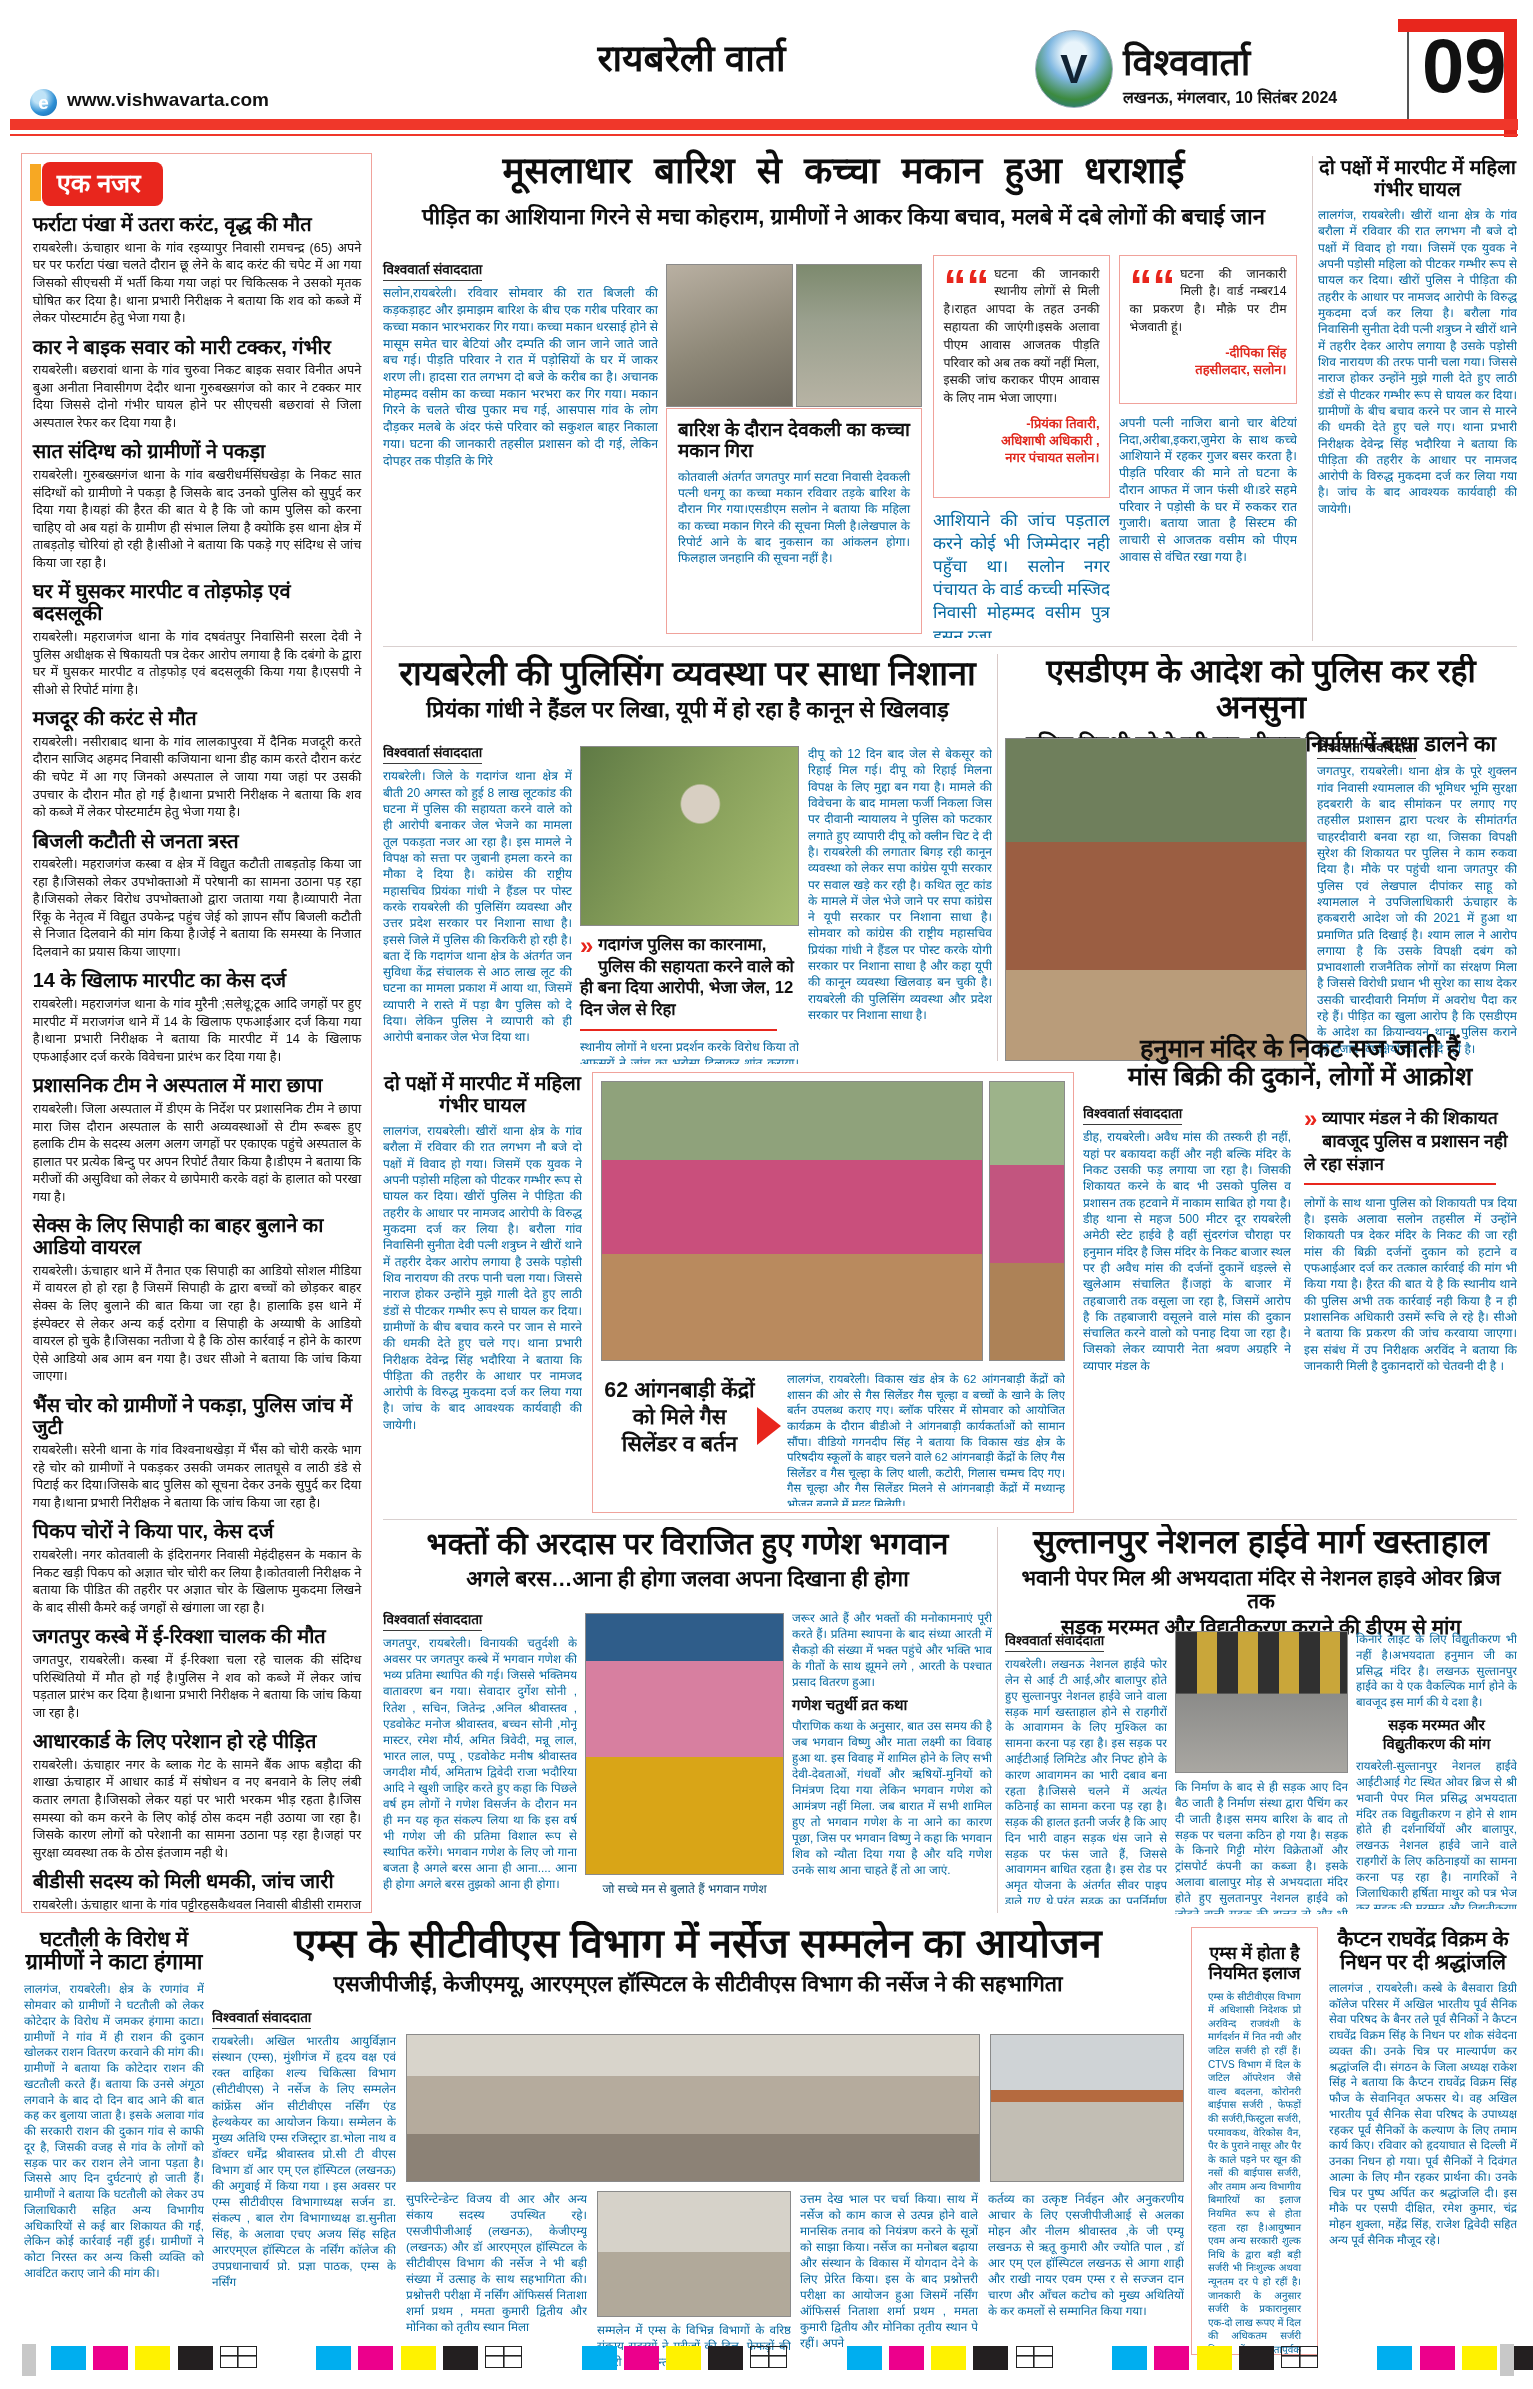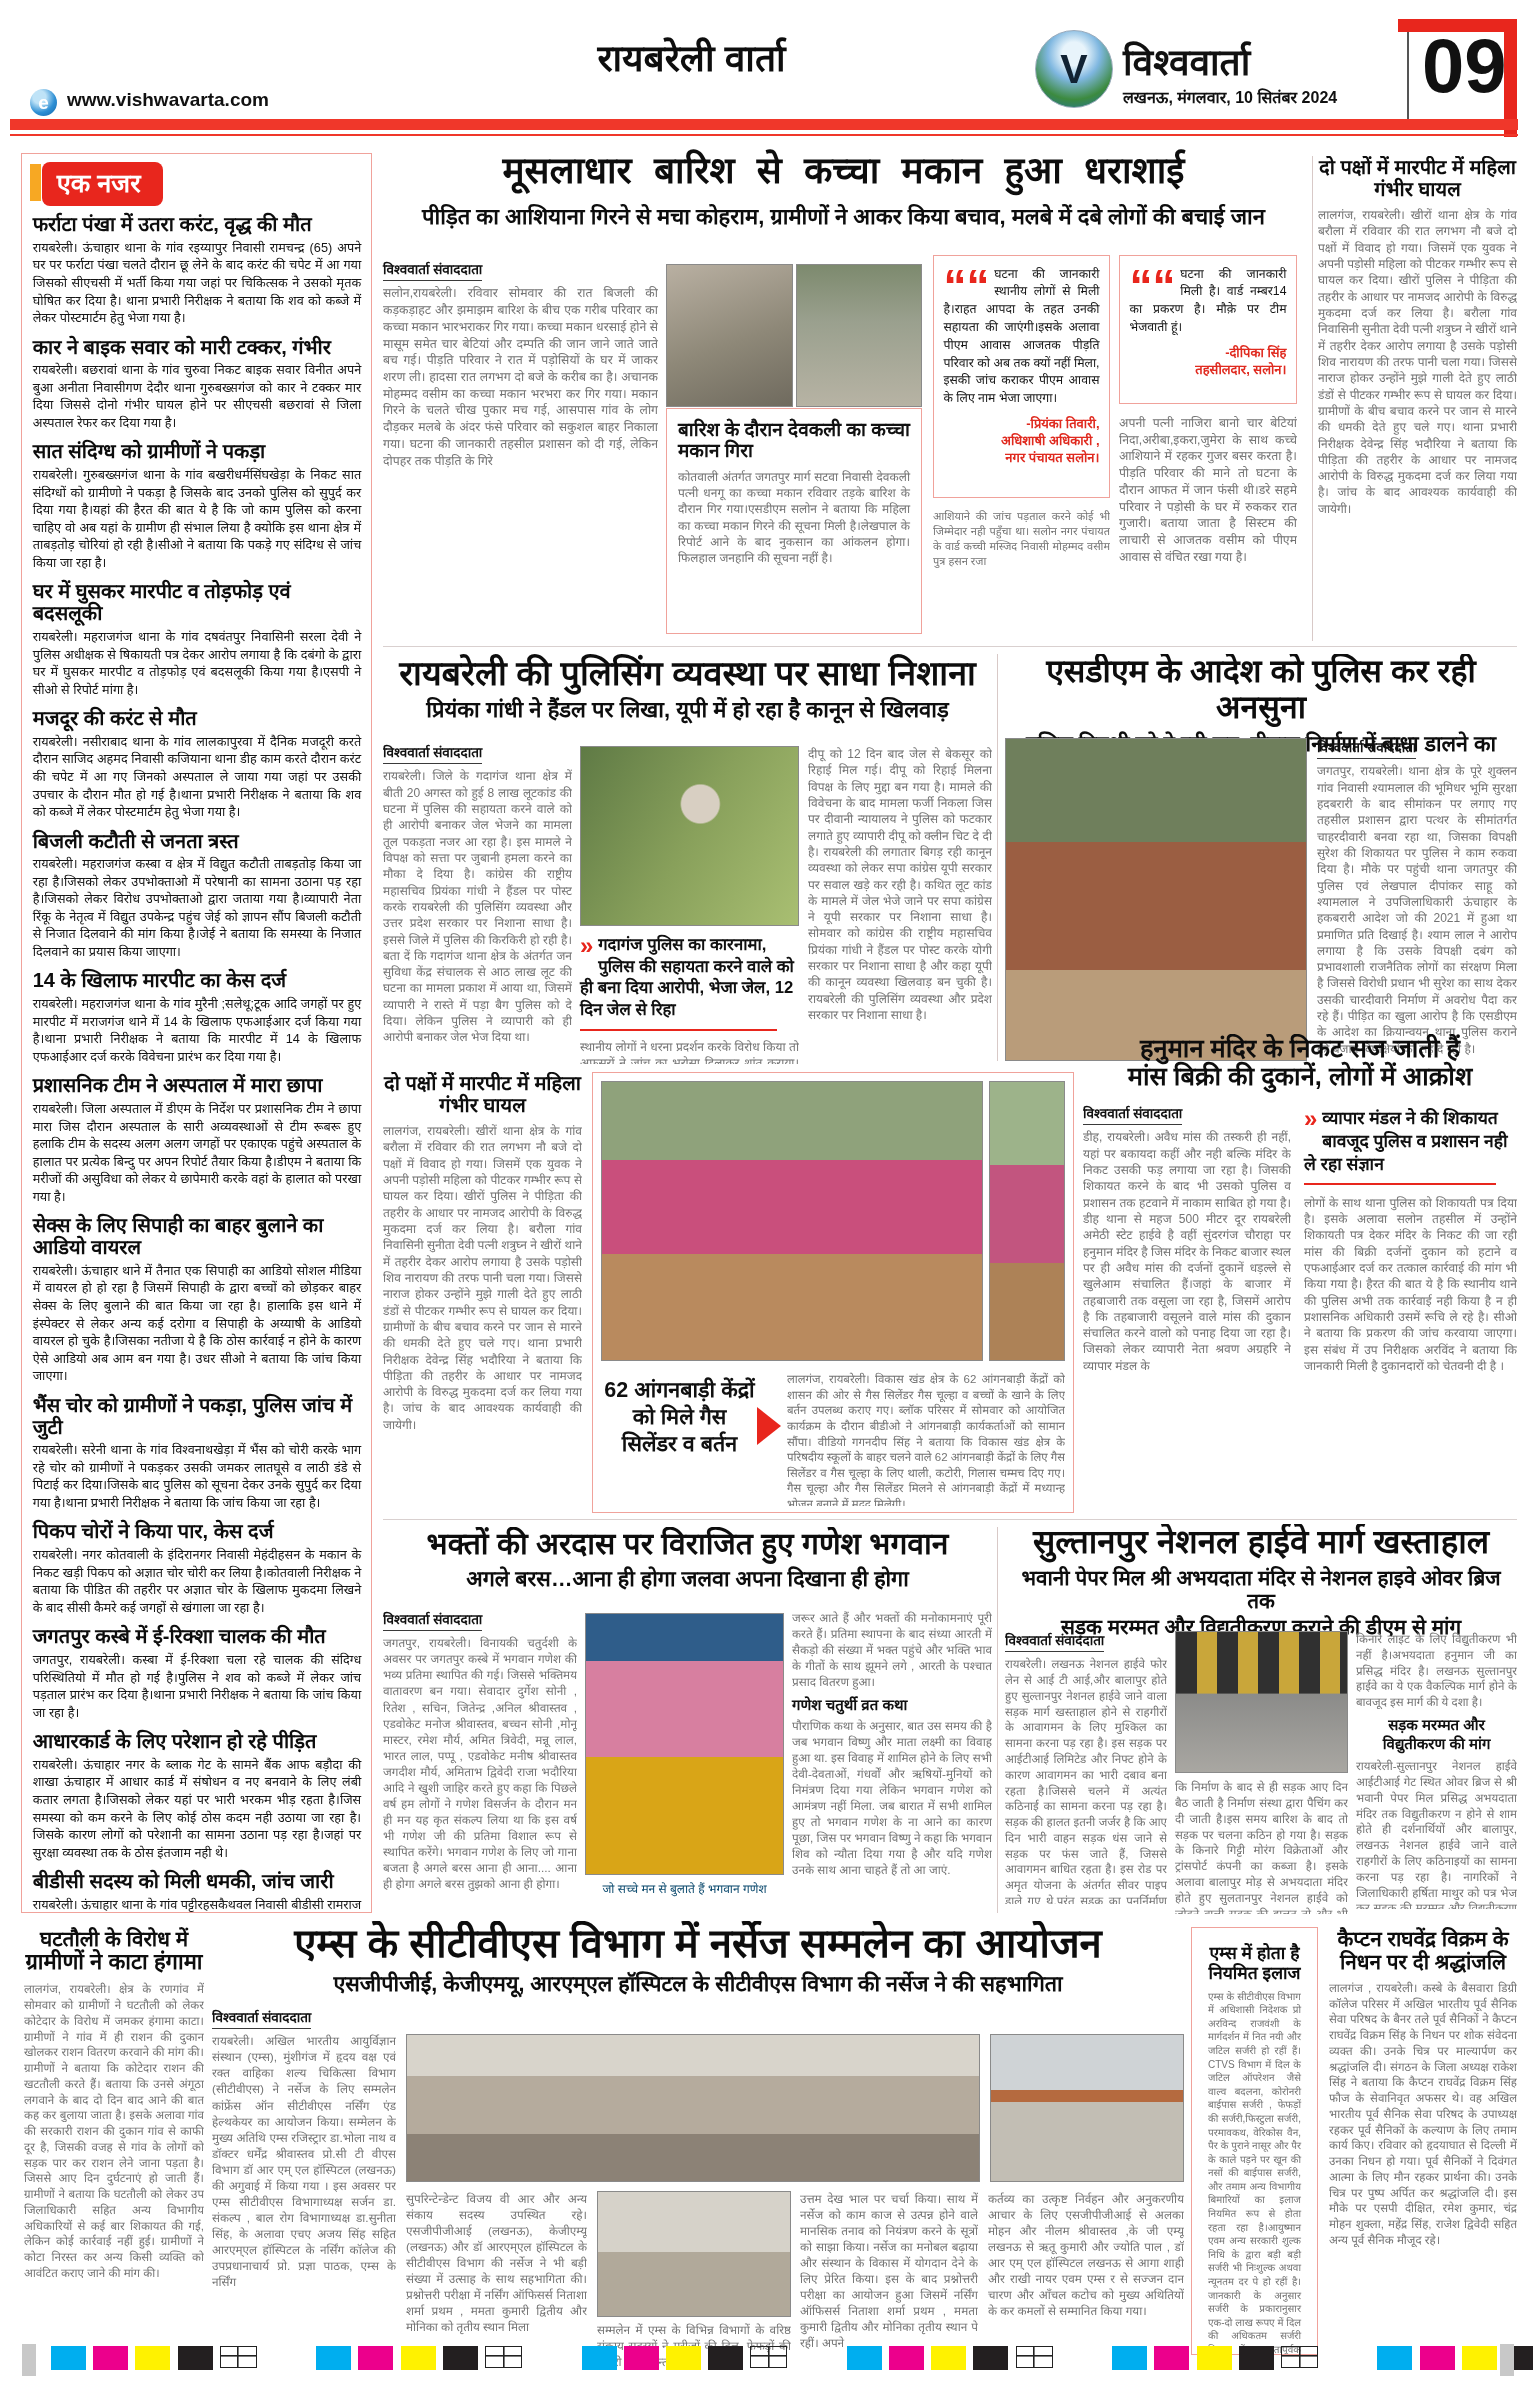--- a/index.html
+++ b/index.html
@@ -1,20 +1,20 @@
 <!DOCTYPE html>
 <html style="font-size:12.7px"><head>
 <meta charset="utf-8">
 <style>
   html,body{margin:0;padding:0;background:#888;}
   #page{position:relative;width:1533px;height:2389px;background:#ffffff;margin:0 auto;overflow:hidden;
         font-family:"Liberation Sans","DejaVu Sans",sans-serif;color:#111;}
   .abs{position:absolute;}
   .hl{font-weight:bold;color:#0d0d0d;text-align:center;line-height:1.12;}
-  .body-t{text-align:justify;color:#737373;line-height:1.36;}
+  .body-t{text-align:justify;color:#0369a1;line-height:1.36;}
   .byl{font-weight:bold;font-size:13.5px;color:#111;border-bottom:1.6px solid #3a3a3a;display:inline-block;padding-bottom:1.6px;margin-bottom:4.8px;}
   .ph{position:absolute;border:0.8px solid #8a8a8a;box-sizing:border-box;}
   .redbox{position:absolute;border:1.6px solid #f0a29b;box-sizing:border-box;background:#fff;}
   .q{font-size:12.3px;line-height:1.45;text-align:justify;color:#161616;}
   .qmark{color:#e8261d;font-size:46px;line-height:0.4;font-weight:bold;float:left;margin:11px 4.8px 0 0;}
   .qsig{color:#e02a1f;font-weight:bold;text-align:right;font-size:13px;line-height:1.3;margin-top:8px;}
   .pull{font-weight:bold;color:#101010;line-height:1.3;}
   .chev{color:#e8261d;font-weight:bold;font-size:24px;float:left;margin:-1.6px 4.8px 0 0;}
   .redline{border-bottom:2.4px solid #e8261d;margin-top:8px;width:90%;}
   .vline{position:absolute;width:0.8px;background:#d8c9c7;}
@@ -154,21 +154,21 @@
       <div class="qsig">-प्रियंका तिवारी,</div>
       <div class="qsig" style="margin-top:0;">अधिशाषी अधिकारी ,</div>
       <div class="qsig" style="margin-top:0;">नगर पंचायत सलोन।</div>
     </div>
     <div class="redbox" style="left:736px;top:102px;width:178px;height:149px;padding:9.5px;overflow:hidden;">
       <span class="qmark">““</span>
       <div class="q">घटना की जानकारी मिली है। वार्ड नम्बर14 का प्रकरण है। मौक़े पर टीम भेजवाती हूं।</div>
       <div class="qsig">-दीपिका सिंह</div>
       <div class="qsig" style="margin-top:0;">तहसीलदार, सलोन।</div>
     </div>
-    <div class="abs body-t" style="left:550px;top:356px;width:177px;height:129px;font-size:11px;overflow:hidden;">आशियाने की जांच पड़ताल करने कोई भी जिम्मेदार  नही पहुँचा था। सलोन नगर पंचायत के वार्ड कच्ची मस्जिद निवासी मोहम्मद वसीम पुत्र हसन रजा</div>
+    <div class="abs body-t" style="left:550px;top:356px;width:177px;height:129px;font-size:17px;overflow:hidden;">आशियाने की जांच पड़ताल करने कोई भी जिम्मेदार  नही पहुँचा था। सलोन नगर पंचायत के वार्ड कच्ची मस्जिद निवासी मोहम्मद वसीम पुत्र हसन रजा</div>
     <div class="abs body-t" style="left:736px;top:262px;width:178px;height:224px;font-size:12.3px;overflow:hidden;">अपनी पत्नी नाजिरा बानो चार बेटियां निदा,अरीबा,इकरा,जुमेरा के साथ कच्चे आशियाने में रहकर गुजर बसर करता है। पीड़ति परिवार की माने तो घटना के दौरान आफत में जान फंसी थी।डरे सहमे परिवार ने पड़ोसी के घर में रुककर रात गुजारी। बताया जाता है सिस्टम की लाचारी से आजतक वसीम को पीएम आवास से वंचित रखा गया है।</div>
   </div>
 
   <div class="abs" style="left:1318px;top:156px;width:199px;height:485px;overflow:hidden;">
     <div class="hl" style="font-size:20px;">दो पक्षों में मारपीट में महिला गंभीर घायल</div>
     <div class="body-t" style="font-size:12px;margin-top:6.4px;">लालगंज, रायबरेली। खीरों थाना क्षेत्र के गांव बरौला में रविवार की रात लगभग नौ बजे दो पक्षों में विवाद हो गया। जिसमें एक युवक ने अपनी पड़ोसी महिला को पीटकर गम्भीर रूप से घायल कर दिया। खीरों पुलिस ने पीड़िता की तहरीर के आधार पर नामजद आरोपी के विरुद्ध मुकदमा दर्ज कर लिया है। बरौला गांव निवासिनी सुनीता देवी पत्नी शत्रुघ्न ने खीरों थाने में तहरीर देकर आरोप लगाया है उसके पड़ोसी शिव नारायण की तरफ पानी चला गया। जिससे नाराज होकर उन्होंने मुझे गाली देते हुए लाठी डंडों से पीटकर गम्भीर रूप से घायल कर दिया। ग्रामीणों के बीच बचाव करने पर जान से मारने की धमकी देते हुए चले गए। थाना प्रभारी निरीक्षक देवेन्द्र सिंह भदौरिया ने बताया कि पीड़िता की तहरीर के आधार पर नामजद आरोपी के विरुद्ध मुकदमा दर्ज कर लिया गया है। जांच के बाद आवश्यक कार्यवाही की जायेगी।</div>
   </div>
   <div class="vline" style="left:1312px;top:156px;height:485px;"></div>
   <div class="hline" style="left:383px;top:646px;width:1134px;"></div>
 

